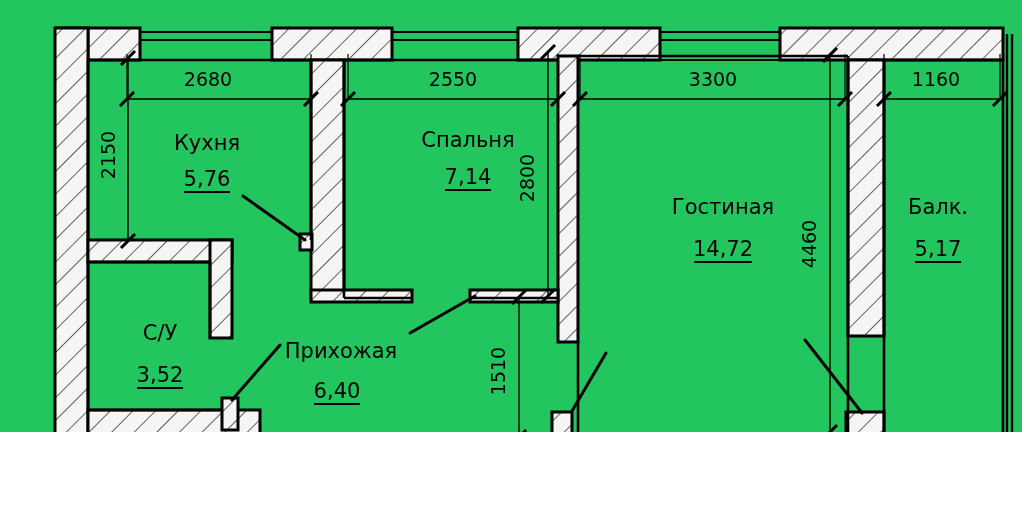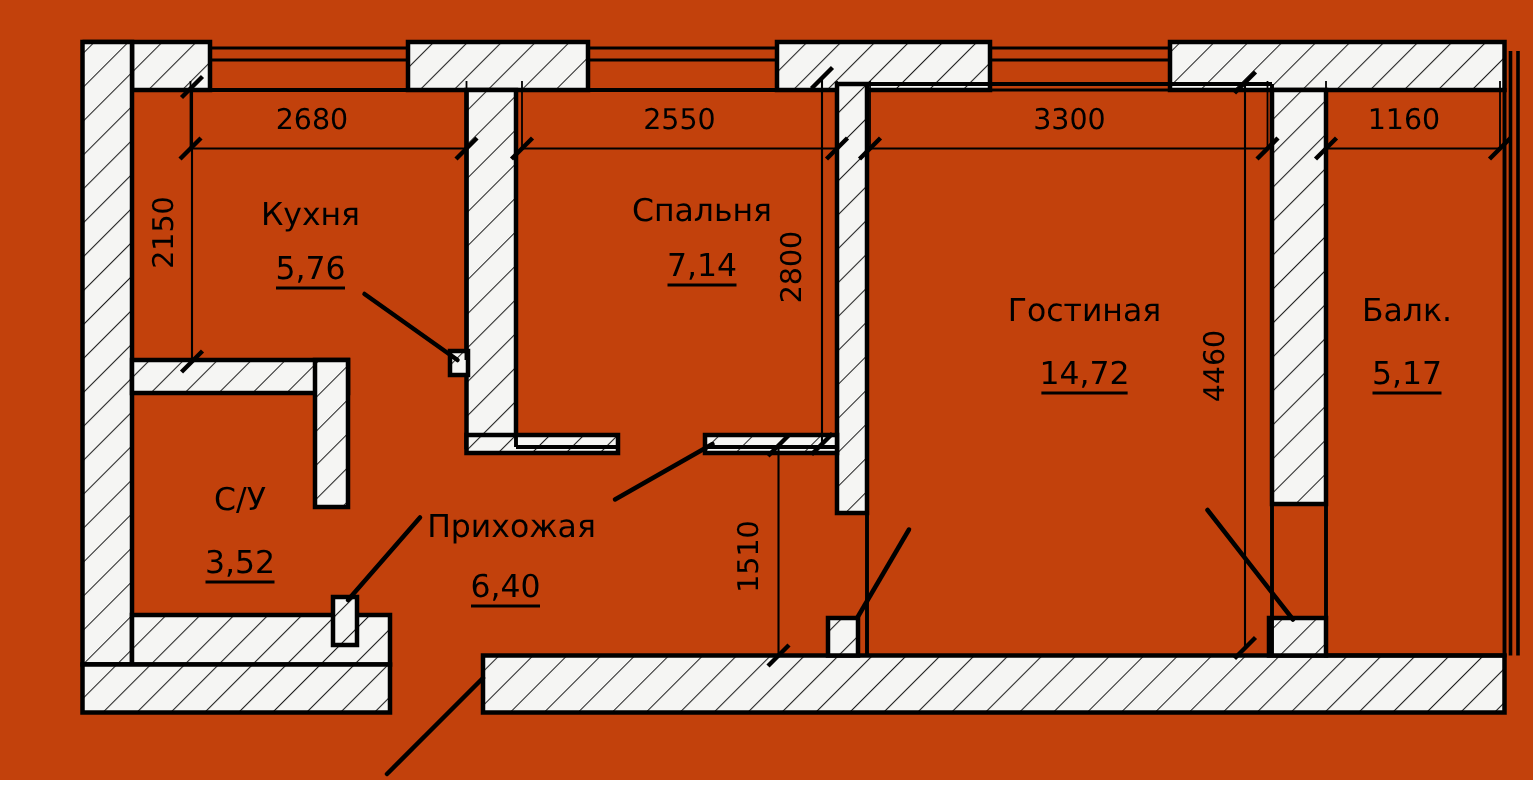--- a/index.html
+++ b/index.html
@@ -1,18 +1,18 @@
 <!DOCTYPE html>
 <html><head>
 <meta charset="utf-8">
 <title>Floor Plan</title>
 <style>
   html,body{margin:0;padding:0;background:#ffffff;}
   body{font-family:"DejaVu Sans","Liberation Sans",sans-serif;}
-  #plan-root{position:relative;width:1022px;height:520px;background:#c2410c;overflow:hidden;}
+  #plan-root{position:relative;width:1022px;height:432px;background:#22c55e;overflow:hidden;}
   #plan-svg{position:absolute;left:0;top:0;width:1022px;height:528px;display:block;}
   .rm-label{font-family:"DejaVu Sans","Liberation Sans",sans-serif;font-size:21px;fill:#000;}
   .rm-area{font-family:"DejaVu Sans","Liberation Sans",sans-serif;font-size:21px;fill:#000;}
   .dim-txt{font-family:"DejaVu Sans","Liberation Sans",sans-serif;font-size:19px;fill:#000;}
 </style>
 </head>
 <body>
 
 <div id="plan-root">
   <svg id="plan-svg" viewBox="0 0 1022 528" xmlns="http://www.w3.org/2000/svg">

